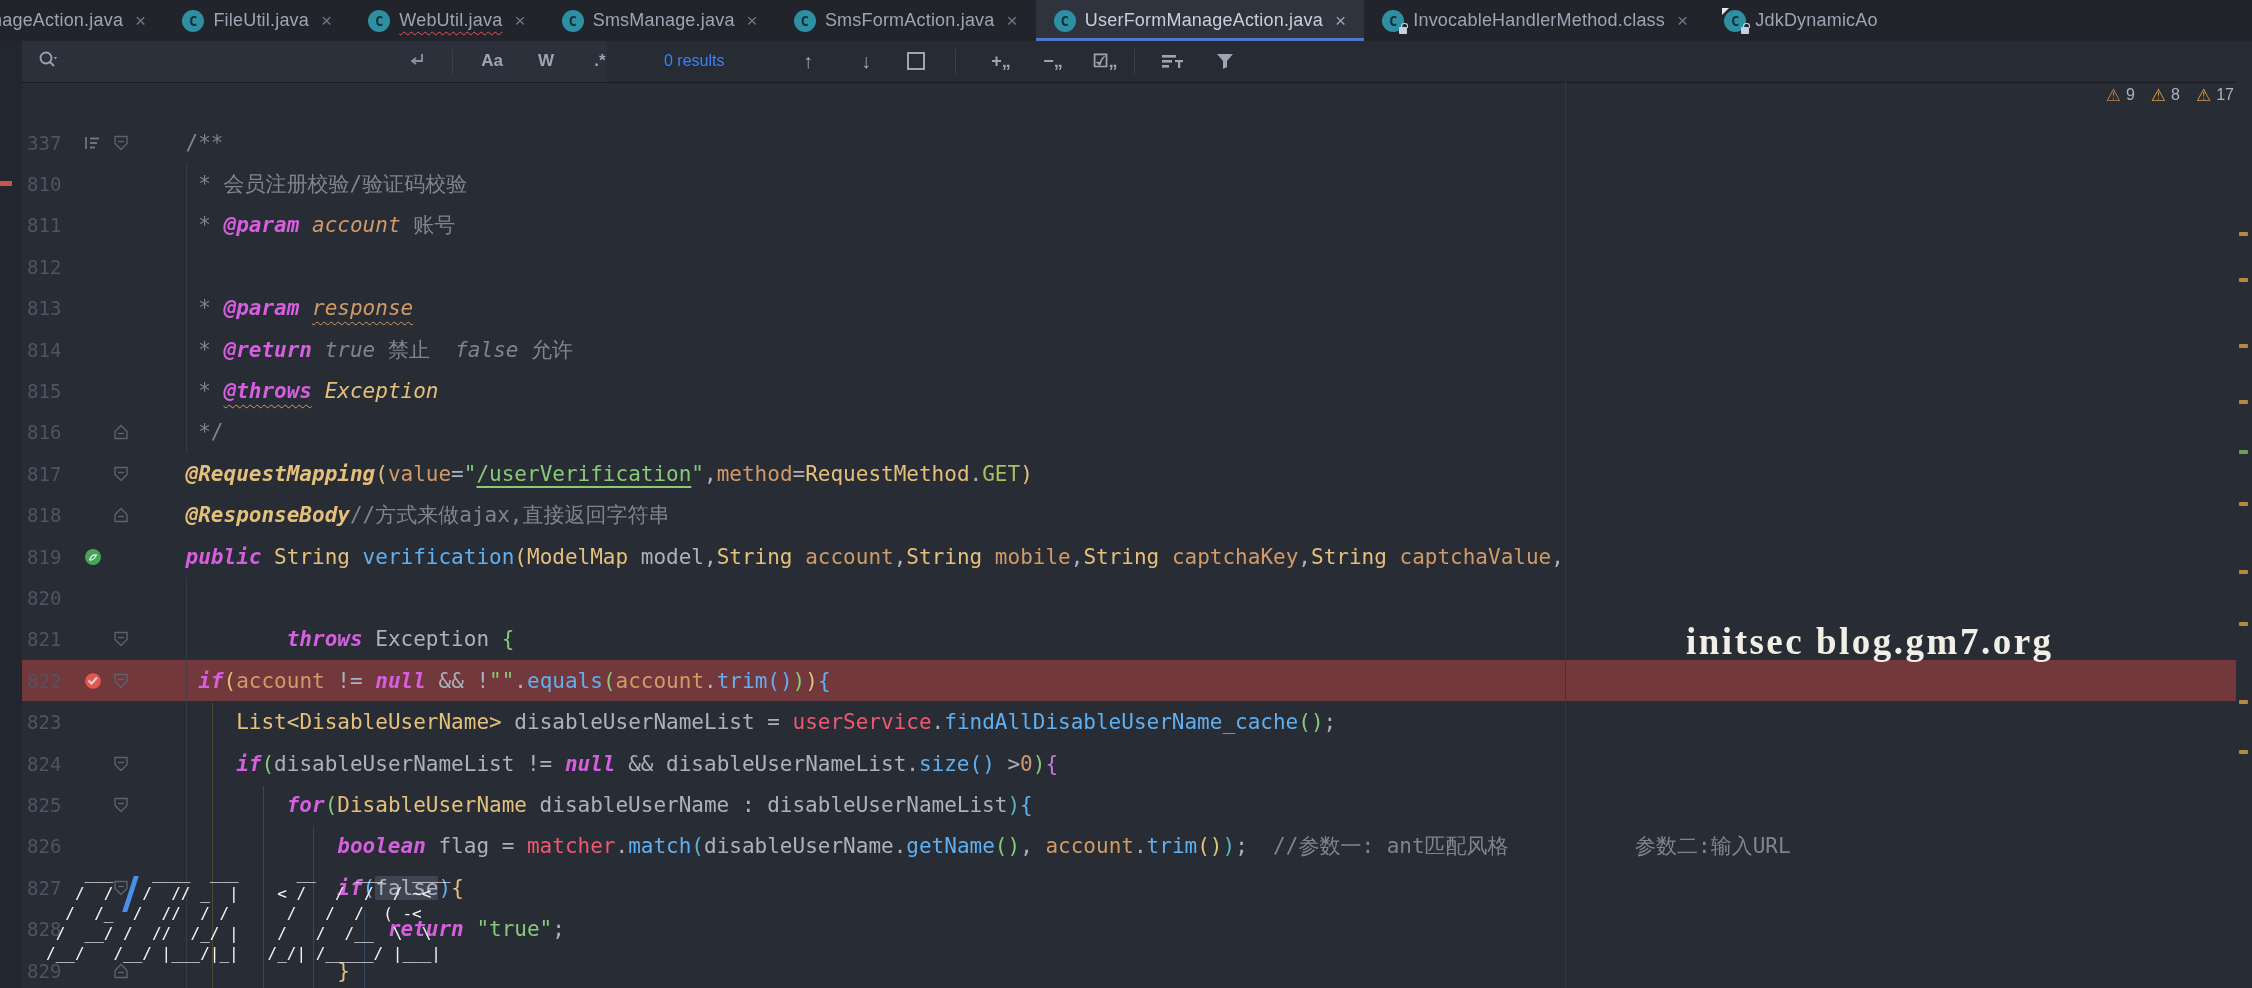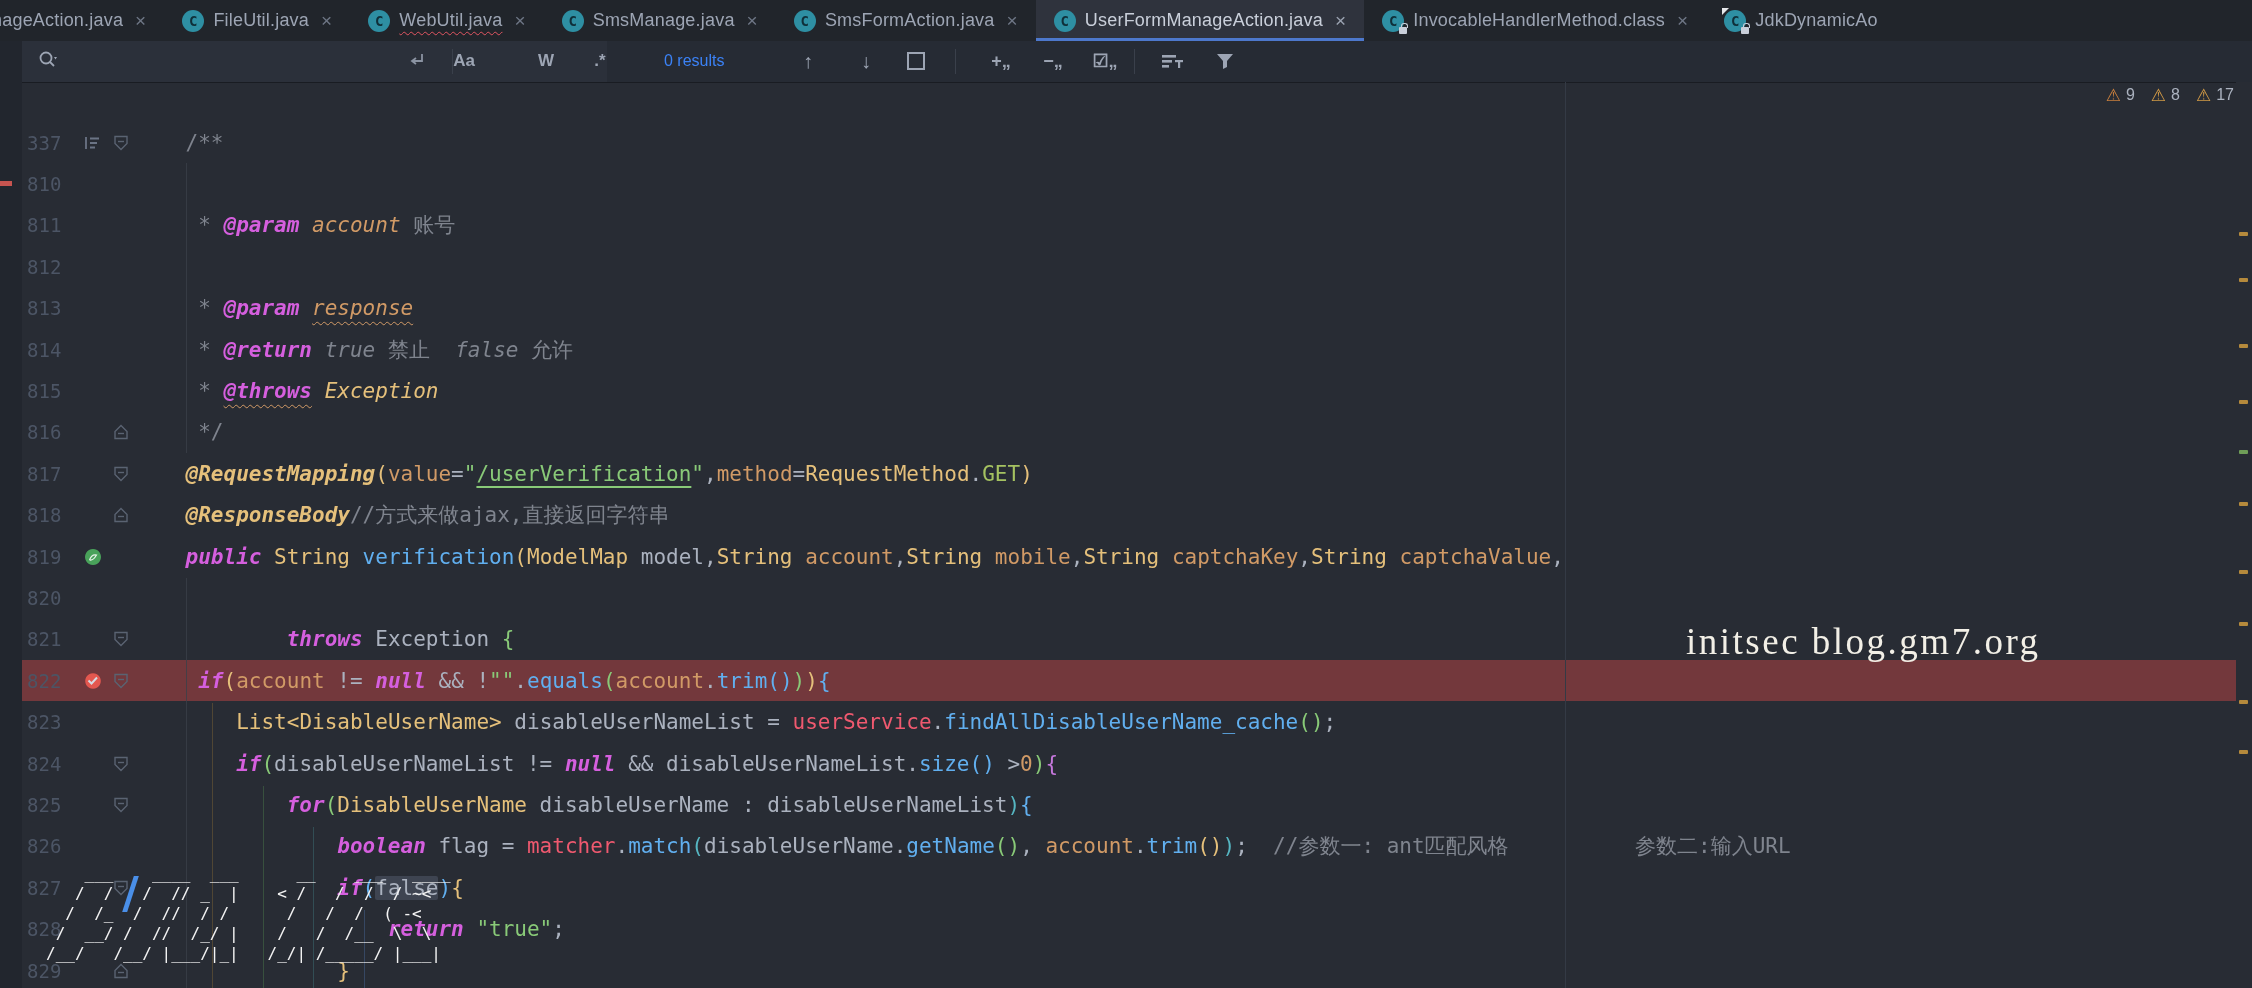--- a/index.html
+++ b/index.html
@@ -87,21 +87,21 @@
     align-items:center;z-index:5;font-size:16px;color:#ABB2BF;}
   .insp{display:flex;gap:5px;align-items:center;}
   .warn-tri{font-size:17px;line-height:1;}
   
   .ascii{position:absolute;left:46px;top:848px;z-index:6;color:#F4F4F4;
     font-family:"DejaVu Sans Mono",monospace;font-size:16px;line-height:20px;
     white-space:pre;pointer-events:none;}
   .blueslash{position:absolute;left:128px;top:876px;width:5px;height:36px;
     background:#4A8FE8;transform:skewX(-18deg);z-index:7;pointer-events:none;}
   .site{position:absolute;left:1686px;top:620px;z-index:6;color:#F2EFE6;
-    font-family:"Liberation Serif",serif;font-size:37px;font-weight:normal;
+    font-family:"Liberation Serif",serif;font-size:37px;font-weight:bold;
     letter-spacing:2.5px;pointer-events:none;}
   svg{display:block;}
 </style>
 </head>
 <body>
 
 <div class="tabbar">
     <div class="tab clipped">
       <span class="tlabel">nageAction.java</span>
       <span class="tclose">×</span>
@@ -159,21 +159,21 @@
     <input id="search-input" type="text" placeholder="" style="">
   </div>
   <div class="fb" style="left:384px;">
     <svg width="22" height="22" viewBox="0 0 22 22">
       <path d="M16 4 v7 h-9" fill="none" stroke="#8B93A2" stroke-width="1.8"></path>
       <path d="M10 8 l-4 3 l4 3" fill="none" stroke="#8B93A2" stroke-width="1.8"></path>
     </svg>
   </div>
   <div class="fb-div" style="left:430px;"></div>
   <div id="fb-toggles">
-      <div class="fb fb-btn" style="left: 420px; width: 44px;">Aa</div>
+      <div class="fb fb-btn" style="left: 448px; width: 44px;">Aa</div>
       <div class="fb fb-btn" style="left: 502px; width: 44px;">W</div>
       <div class="fb fb-btn" style="left: 556px; width: 44px;">.*</div>
     </div>
   <div class="fb fb-results" style="left:642px;">0 results</div>
   <div id="fb-nav">
       <div class="fb fb-btn" style="left: 768px; width: 36px; font-size: 20px;">↑</div>
       <div class="fb fb-btn" style="left: 826px; width: 36px; font-size: 20px;">↓</div>
     </div>
   <div class="fb" style="left:885px;">
     <div class="sq"></div>
@@ -203,21 +203,21 @@
 
 <div class="editor">
   <div id="code-lines">
       <div class="line"><span class="ln">337</span><span class="gslot"><svg width="20" height="20" viewBox="0 0 20 20">
             <path d="M3 4 v12" stroke="#6B7485" fill="none" stroke-width="1.8"></path>
             <path d="M7 5.5 h9 M7 10 h7 M7 14.5 h5" stroke="#6B7485" fill="none" stroke-width="1.8"></path>
           </svg></span><span class="gslot"><svg width="20" height="20" viewBox="0 0 20 20">
             <path d="M4 3.5 h12 v7 l-6 6 l-6 -6 z" stroke="#5A6372" fill="none" stroke-width="1.4"></path>
             <path d="M7 8.5 h6" stroke="#5A6372" fill="none" stroke-width="1.4"></path>
           </svg></span><span class="code"><span class="tk-cmt">    /**</span></span></div>
-      <div class="line"><span class="ln">810</span><span class="gslot"></span><span class="gslot"></span></div>
+      <div class="line"><span class="ln">810</span><span class="gslot"></span><span class="gslot"></span><span class="code"><span class="tk-cmt">     * 会员注册校验/验证码校验</span></span></div>
       <div class="line"><span class="ln">811</span><span class="gslot"></span><span class="gslot"></span><span class="code"><span class="tk-cmt">     * </span><span class="tk-dtag">@param</span><span class="tk-cmt"> </span><span class="tk-dprm">account</span><span class="tk-cmt"> 账号</span></span></div>
       <div class="line"><span class="ln">812</span><span class="gslot"></span><span class="gslot"></span></div>
       <div class="line"><span class="ln">813</span><span class="gslot"></span><span class="gslot"></span><span class="code"><span class="tk-cmt">     * </span><span class="tk-dtag">@param</span><span class="tk-cmt"> </span><span class="tk-dprme">response</span></span></div>
       <div class="line"><span class="ln">814</span><span class="gslot"></span><span class="gslot"></span><span class="code"><span class="tk-cmt">     * </span><span class="tk-dtag">@return</span><span class="tk-cmt"> </span><span class="tk-cmti">true</span><span class="tk-cmt"> 禁止  </span><span class="tk-cmti">false</span><span class="tk-cmt"> 允许</span></span></div>
       <div class="line"><span class="ln">815</span><span class="gslot"></span><span class="gslot"></span><span class="code"><span class="tk-cmt">     * </span><span class="tk-dtagw">@throws</span><span class="tk-cmt"> </span><span class="tk-typi">Exception</span></span></div>
       <div class="line"><span class="ln">816</span><span class="gslot"></span><span class="gslot"><svg width="20" height="20" viewBox="0 0 20 20">
             <path d="M4 16.5 h12 v-7 l-6 -6 l-6 6 z" stroke="#5A6372" fill="none" stroke-width="1.4"></path>
             <path d="M7 11.5 h6" stroke="#5A6372" fill="none" stroke-width="1.4"></path>
           </svg></span><span class="code"><span class="tk-cmt">     */</span></span></div>
       <div class="line"><span class="ln">817</span><span class="gslot"></span><span class="gslot"><svg width="20" height="20" viewBox="0 0 20 20">

